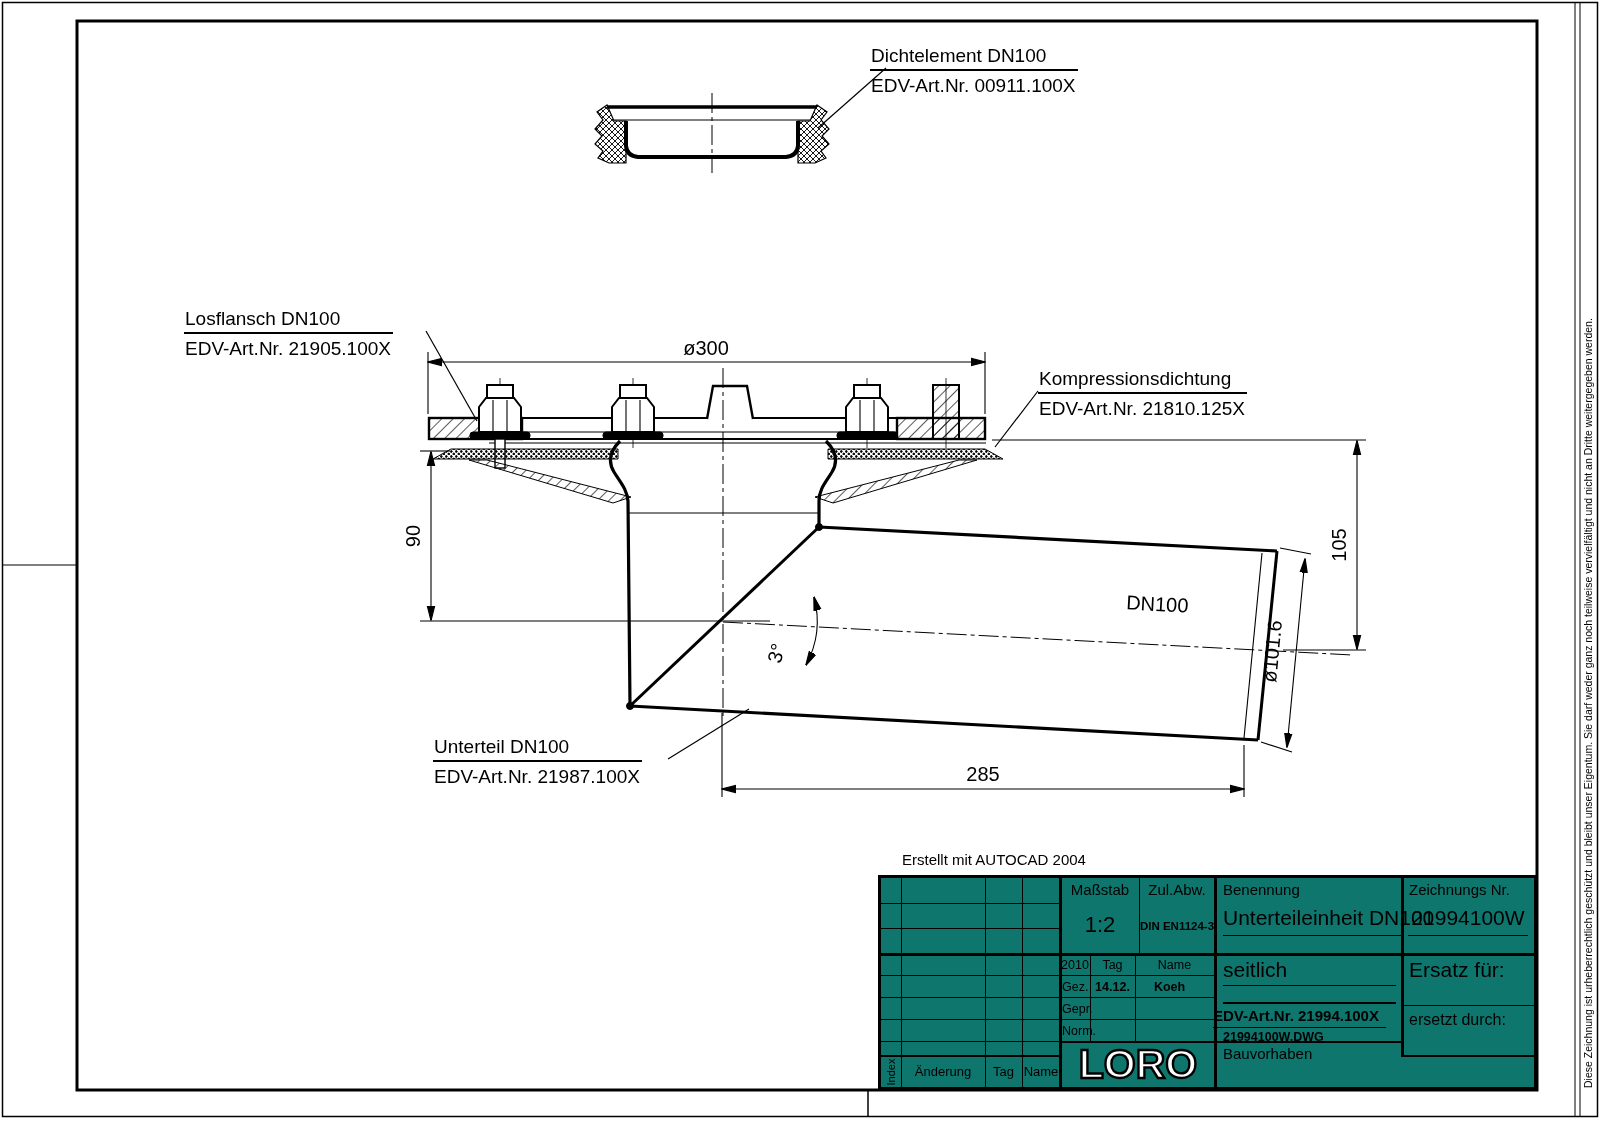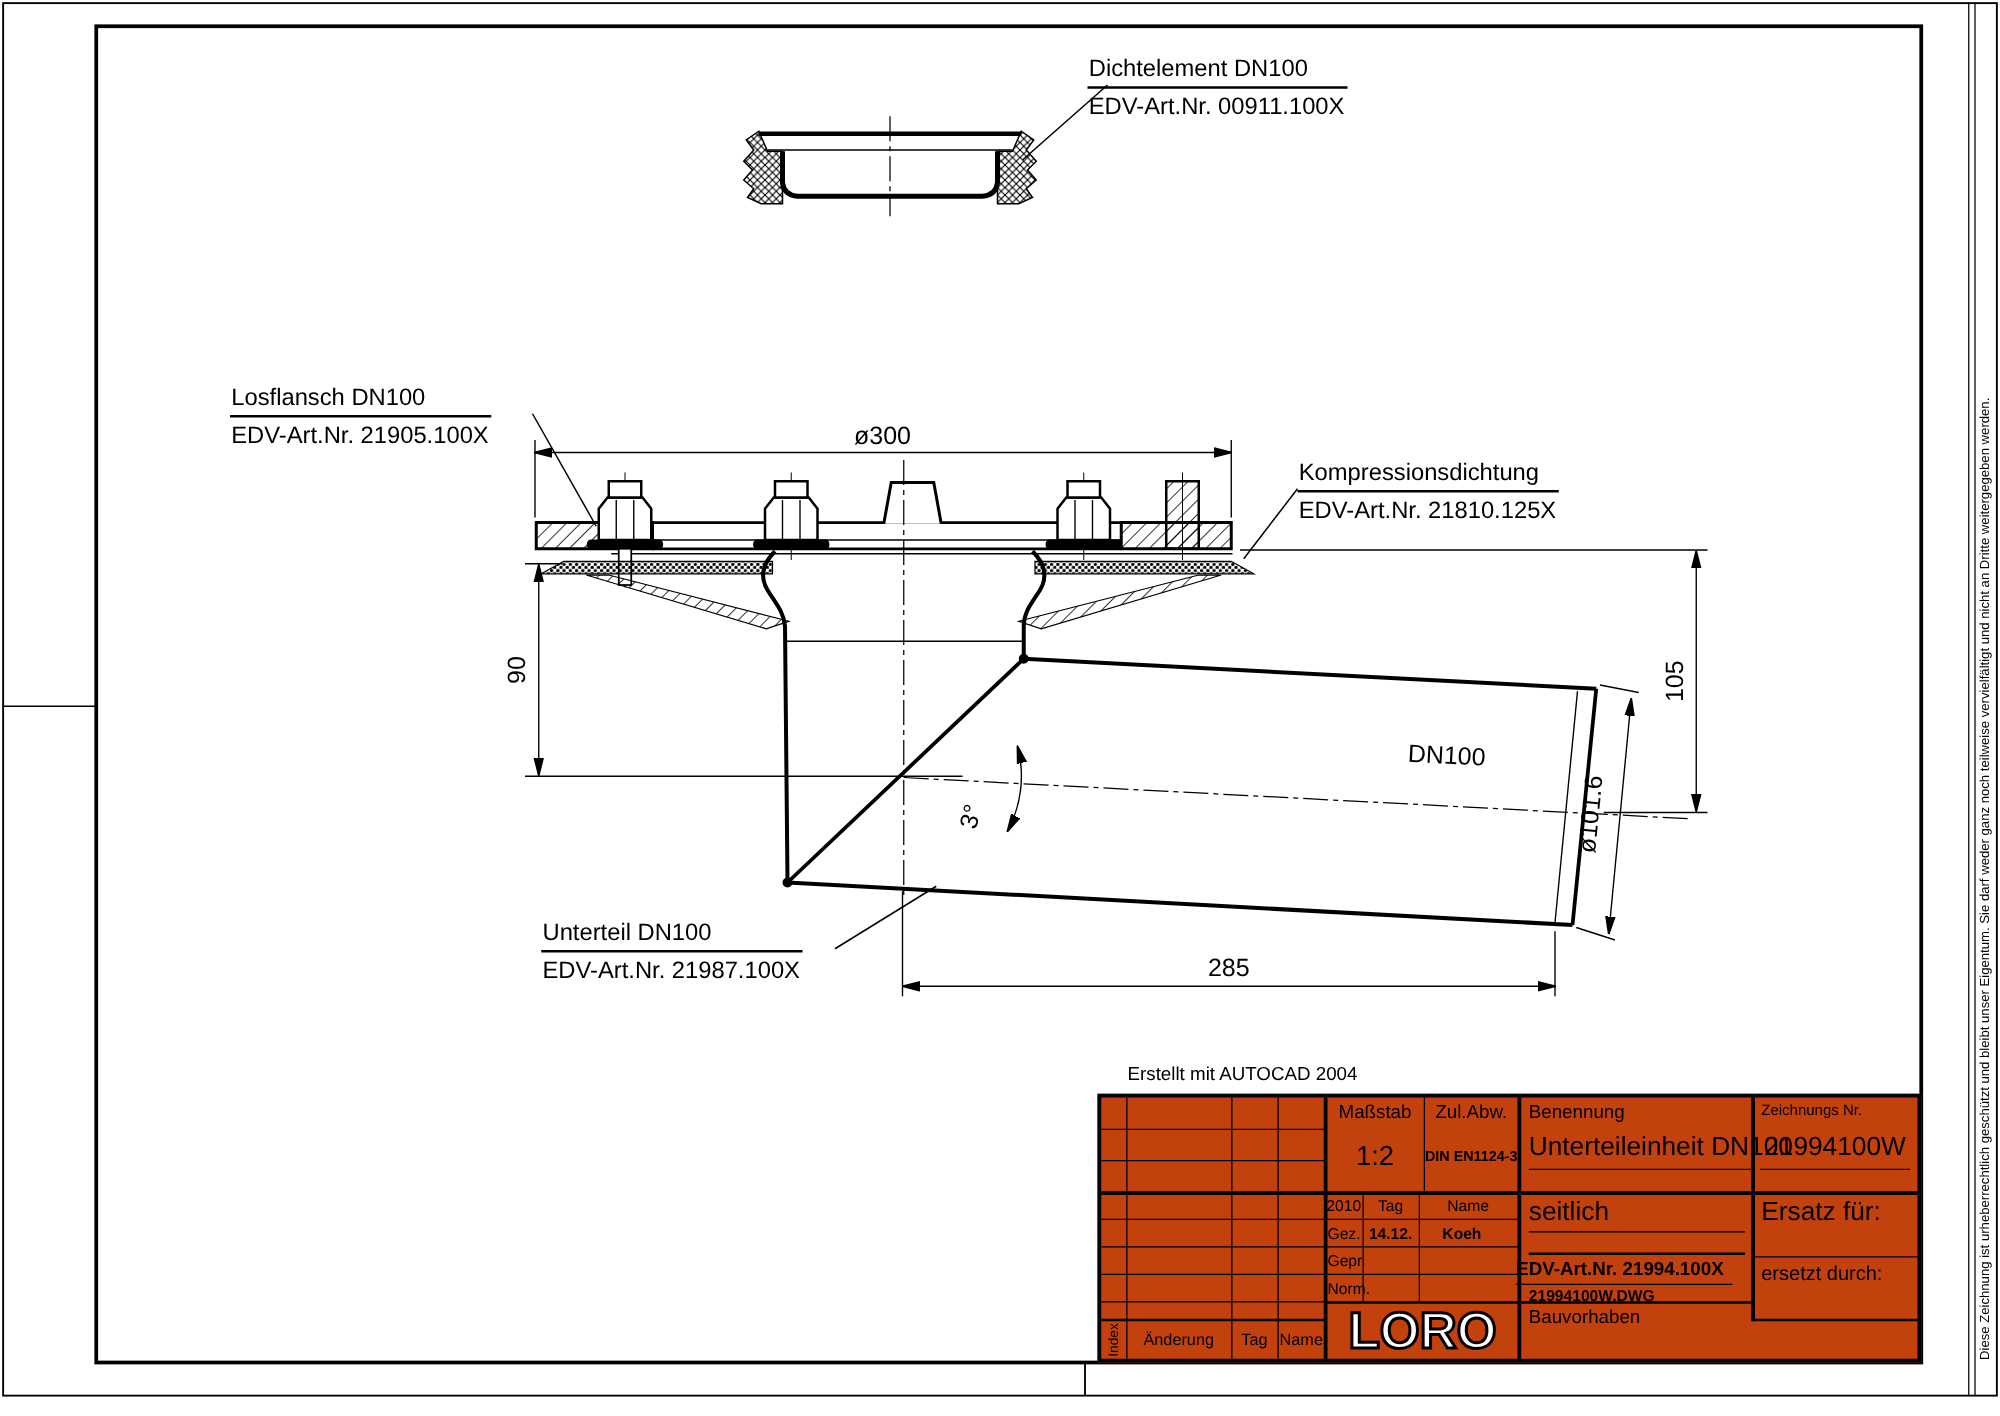--- a/index.html
+++ b/index.html
@@ -18,21 +18,21 @@
   .dline { stroke-width:1.1; }
 
   .callout { position:absolute; font-size:19px; line-height:23px; white-space:nowrap; }
   .callout .l1 { display:block; border-bottom:2px solid #000; padding:0 6px 2px 1px; }
   .callout .l2 { display:block; padding:3px 2px 0 1px; }
 
   .note { position:absolute; font-size:15px; }
 
   
   .tb { position:absolute; left:878px; top:875px; width:659px; height:215px;
-        border:3px solid #000; box-sizing:border-box; background:#c2410c; }
+        border:3px solid #000; box-sizing:border-box; background:#0f766e; }
   .tb .vl, .tb .hl { position:absolute; background:#000; }
   .tb .txt { position:absolute; white-space:nowrap; }
   .ctr { text-align:center; }
   .ul { border-bottom:1.5px solid #000; }
 
   .copyright { position:absolute; left:1582px; top:1088px; width:810px;
     transform:rotate(-90deg); transform-origin:0 0; font-size:10.5px;
     white-space:nowrap; }
   .vert { transform:rotate(-90deg); }
 </style>
@@ -224,21 +224,21 @@
   <div class="hl" style="left:521px; top:177px; width:132px; height:2px;"></div>
 
   <div class="txt ctr" style="left:181px; top:3px;  width:76px; font-size:15px;">Maßstab</div>
   <div class="txt ctr" style="left:181px; top:34px; width:76px; font-size:22px;">1:2</div>
   <div class="txt ctr" style="left:259px; top:3px;  width:74px; font-size:15px;">Zul.Abw.</div>
   <div class="txt ctr" style="left:257px; top:42px; width:78px; font-size:11.5px; font-weight:bold;">DIN EN1124-3</div>
 
   <div class="txt" style="left:342px; top:3px; font-size:15px;">Benennung</div>
   <div class="txt ul" style="left:342px; top:28px; width:178px; font-size:21px; padding-bottom:5px;">Unterteileinheit DN100</div>
 
-  <div class="txt" style="left:528px; top:3px; font-size:12px;">Zeichnungs Nr.</div>
+  <div class="txt" style="left:528px; top:3px; font-size:15px;">Zeichnungs Nr.</div>
   <div class="txt ctr ul" style="left:527px; top:28px; width:120px; font-size:21px; padding-bottom:5px;">21994100W</div>
 
   <div class="txt ctr" style="left:179px; top:80px;  width:30px; font-size:12.5px;">2010</div>
   <div class="txt ctr" style="left:209px; top:80px;  width:45px; font-size:12.5px;">Tag</div>
   <div class="txt ctr" style="left:254px; top:80px;  width:79px; font-size:12.5px;">Name</div>
   <div class="txt" style="left:181px; top:102px; font-size:12.5px;">Gez.</div>
   <div class="txt ctr" style="left:209px; top:102px; width:45px; font-size:12.5px; font-weight:bold;">14.12.</div>
   <div class="txt ctr" style="left:254px; top:102px; width:69px; font-size:12.5px; font-weight:bold;">Koeh</div>
   <div class="txt" style="left:181px; top:124px; font-size:12.5px;">Gepr.</div>
   <div class="txt" style="left:181px; top:146px; font-size:12.5px;">Norm.</div>

